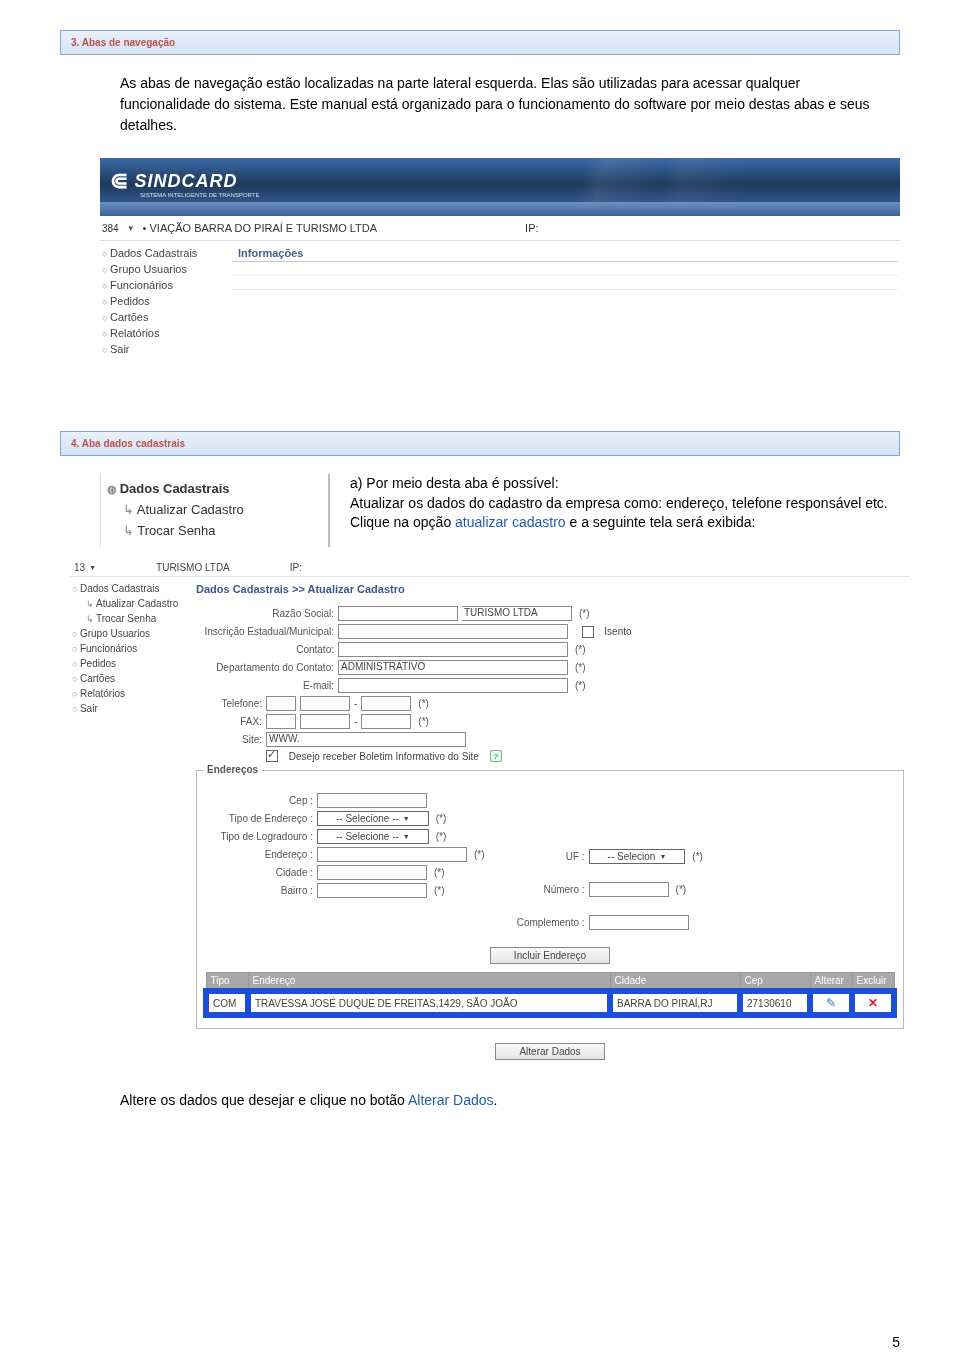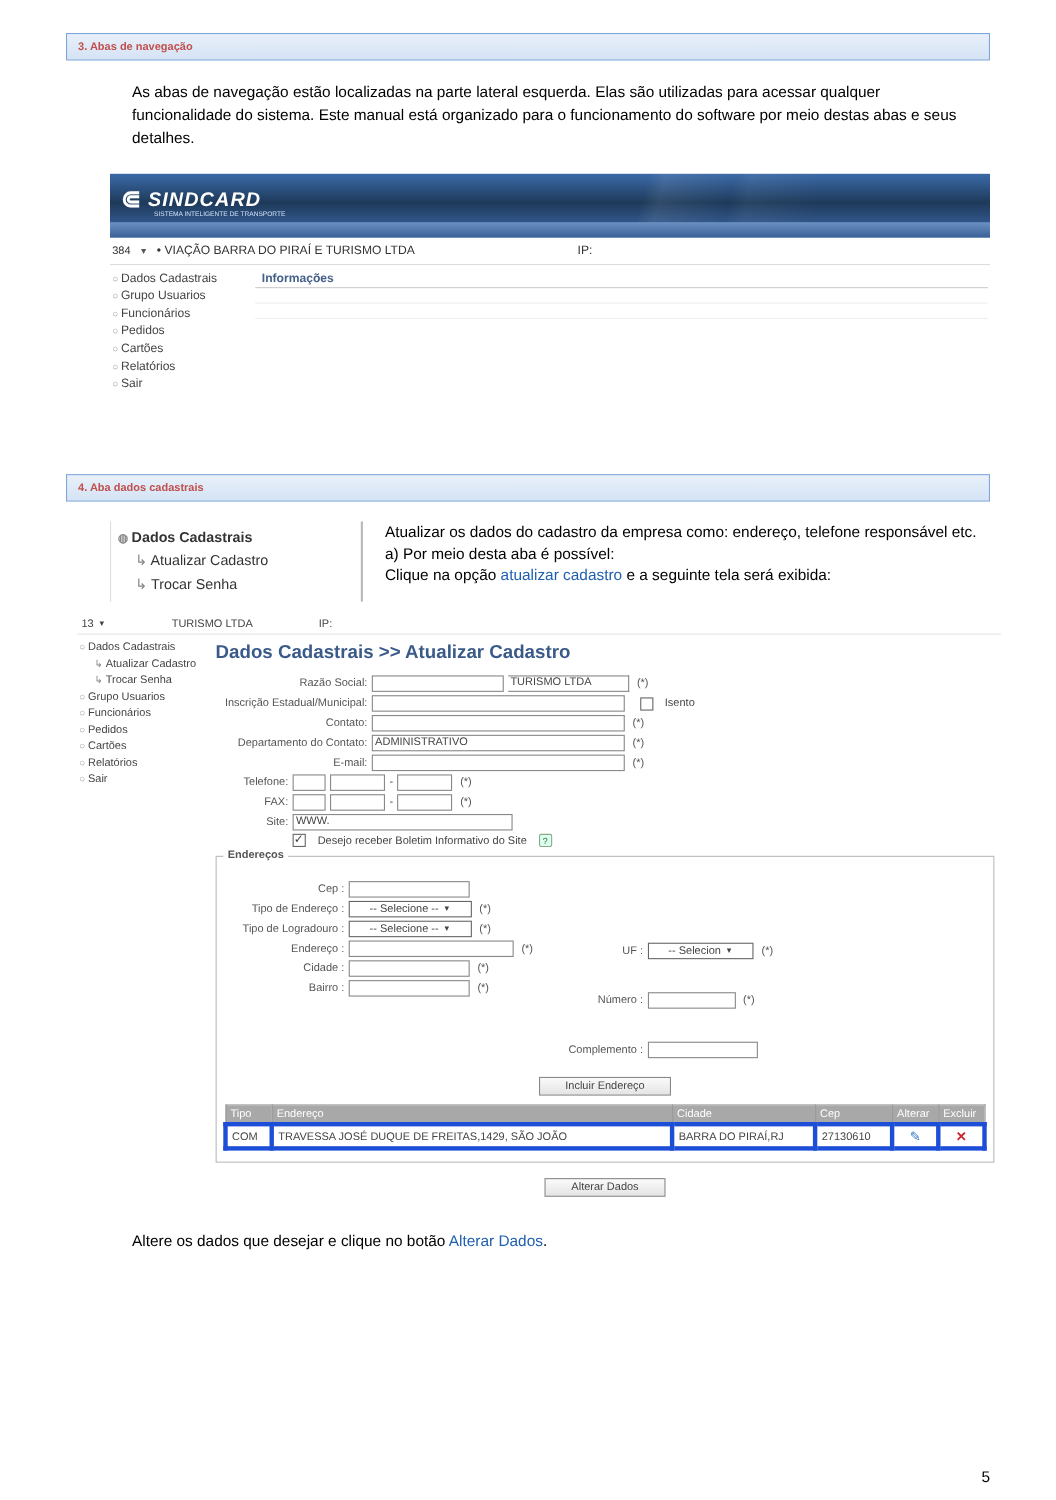--- a/index.html
+++ b/index.html
@@ -169,21 +169,21 @@
   }
   .form-shot .hdr .sel { display:flex; align-items:center; gap:4px;}
   .form-shot .hdr .down{font-size:7px;}
   .form-wrap { display:flex; }
   .form-wrap .sidemenu { width:120px; }
   .form-main {
     flex:1;
     padding:4px 6px;
   }
   .breadcrumb {
-    font-weight:bold; color:#3a5a8a; font-size:17px;
+    font-weight:bold; color:#3a5a8a; font-size:11px;
     padding:2px 0 8px 0;
   }
   .frow {
     display:flex; align-items:center;
     margin:3px 0;
     gap:4px;
   }
   .frow .lbl {
     width:138px; text-align:right; font-size:10px; color:#555;
   }
@@ -213,32 +213,32 @@
   }
   .fieldset .legend {
     position:relative; top:-15px; background:#fff; display:inline-block; padding:0 4px;
     font-weight:bold; color:#555; font-size:10px;
   }
   .btn {
     border:1px solid #888; background:linear-gradient(#fafafa,#e4e4e4);
     font-size:10px; padding:2px 23px; display:inline-block;
   }
   .addr-right {
-    display:flex; gap:24px; margin-left:30px;
+    display:flex; gap:12px; margin-left:30px;
   }
   .addr-right .frow .lbl { width:70px; }
   .addr-table {
     width:100%; border-collapse:collapse; margin-top:8px; font-size:10px;
   }
   .addr-table th {
     background:#a8a8a8; color:#fff; text-align:left; padding:2px 4px; font-weight:normal;
     border:1px solid #999;
   }
   .addr-table td {
-    padding:2px 4px; border:4px solid #1d4ed8; color:#444;
+    padding:2px 4px; border:6px solid #1d4ed8; color:#444;
   }
   .addr-table .ico { text-align:center; font-size:12px; }
   .alt-ico { color:#2a70c2; }
   .del-ico { color:#c23; font-weight:bold; }
   .center-btn { text-align:center; margin:14px 0 6px 0; }
   .footer-line {
     margin-left:60px; font-size:14px; margin-top:22px;
   }
   .footer-line .link { color:#1f5fb0; }
   .pagenum {
@@ -295,22 +295,22 @@
   <h2>4. Aba dados cadastrais</h2>
 </div>
 
 <div class="aba-row">
   <div class="aba-mini">
     <div class="head">Dados Cadastrais</div>
     <div class="sub">Atualizar Cadastro</div>
     <div class="sub">Trocar Senha</div>
   </div>
   <div class="aba-desc">
+    <div>a)   Por meio desta aba é possível:</div>
     <div>Atualizar os dados do cadastro da empresa como: endereço, telefone responsável etc.</div>
-    <div>a)   Por meio desta aba é possível:</div>
     <div>
       <span>Clique na opção </span><span class="link">atualizar cadastro</span><span> e a seguinte tela será exibida:</span>
     </div>
   </div>
 </div>
 
 <div class="form-shot">
   <div class="hdr">
     <span class="sel">
       <span>13</span>

